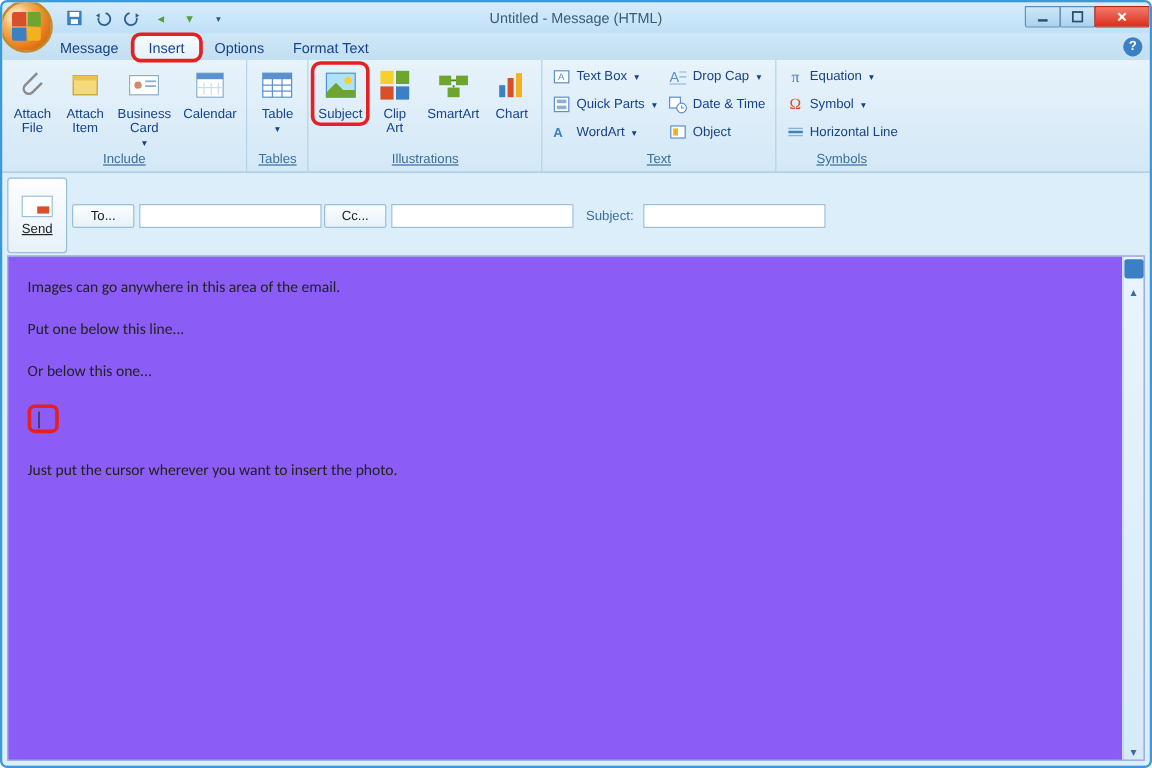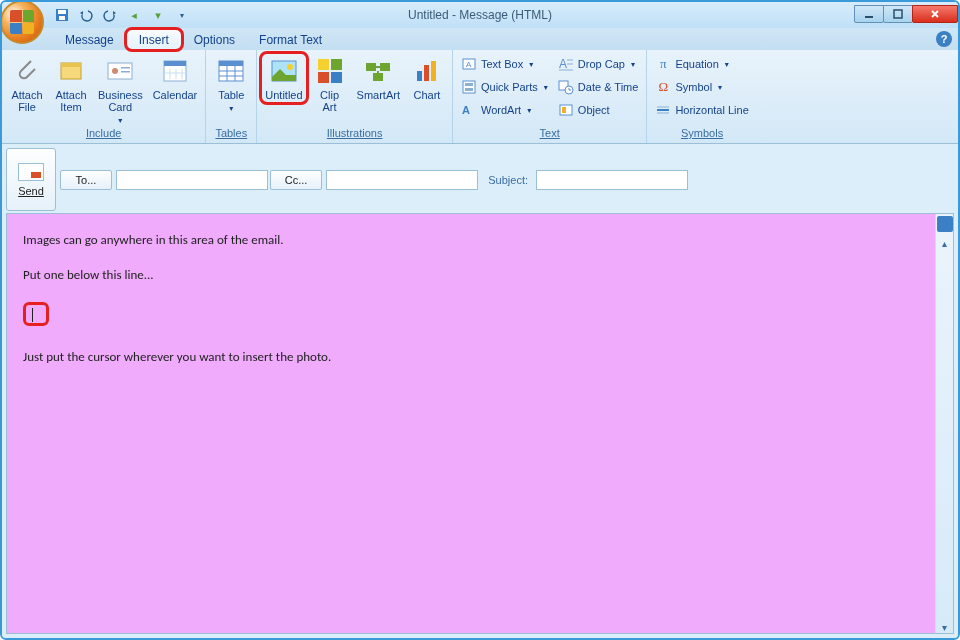--- a/index.html
+++ b/index.html
@@ -18,21 +18,21 @@
 .qat { margin-left: 48px; display: flex; align-items: center; gap: 8px; }
 .qat-btn { width: 16px; height: 16px; display: inline-flex; align-items: center; justify-content: center; color: #2b5f8f; cursor: pointer; }
 .title-text { position: absolute; left: 50%; transform: translateX(-50%); font-size: 12px; color: #3a5b77; }
 .winctrls { margin-left: auto; display: flex; height: 20px; }
 .winbtn { width: 30px; height: 18px; display: flex; align-items: center; justify-content: center; border: 1px solid #5e90b8; border-radius: 0 0 2px 2px; margin-left: -1px; background: linear-gradient(#e9f4fc,#d0e6f7); }
 .winbtn.min, .winbtn.max { background: linear-gradient(#cfe7f7,#a9d2ef); }
 .winbtn.close { width: 46px; background: linear-gradient(#f47a6b,#d92e1c); border-color: #b72413; color: #fff; }
 .winbtn svg { width: 10px; height: 10px; }
 
 
-.tabsrow { height: 22px; display: flex; align-items: flex-end; padding-left: 51px; background: linear-gradient(#cfe6f5,#c3dff2); position: relative; }
+.tabsrow { height: 22px; display: flex; align-items: flex-end; padding-left: 36px; background: linear-gradient(#cfe6f5,#c3dff2); position: relative; }
 .tab { padding: 3px 12px 3px 12px; color: #15428b; font-size: 12px; cursor: pointer; border-radius: 3px 3px 0 0; }
 .tab.active { background: linear-gradient(#f7fbfe,#e4f1fb); border: 1px solid #9dbed8; border-bottom: none; }
 .tab.highlighted { outline: 3px solid #e62020; outline-offset: -1px; border-radius: 6px; }
 .help-icon { position: absolute; right: 6px; top: 3px; width: 16px; height: 16px; border-radius: 50%; background: #3b7fc4; color: #fff; display: flex; align-items: center; justify-content: center; font-size: 11px; font-weight: bold; cursor: pointer; }
 
 
 .ribbon { height: 94px; background: linear-gradient(#e8f3fb,#d3e8f7); border-bottom: 1px solid #9cbfd8; display: flex; }
 .group { border-right: 1px solid #b5d3e9; display: flex; flex-direction: column; padding: 3px 4px 0 4px; }
 .group-body { flex: 1; display: flex; align-items: flex-start; gap: 2px; }
 .group-label { height: 16px; text-align: center; font-size: 11px; color: #3a6da0; position: relative; text-decoration: underline; }
@@ -50,21 +50,21 @@
 .hdrrow { display: flex; align-items: center; gap: 4px; }
 .sendbox { width: 50px; height: 63px; display: flex; flex-direction: column; align-items: center; justify-content: center; border: 1px solid #9cbfd8; border-radius: 3px; background: linear-gradient(#fdfefe,#e6f1fa); cursor: pointer; gap: 4px; }
 .sendbox-icon { width: 26px; height: 18px; background: #fff; border: 1px solid #9cbfd8; position: relative; }
 .sendbox-icon::before { content: ""; position: absolute; right: 2px; bottom: 2px; width: 10px; height: 6px; background: #d94f2a; }
 .hdrfields { flex: 1; display: flex; flex-direction: row; gap: 2px; }
 .fieldrow { display: flex; align-items: center; gap: 4px; }
 .fieldbtn { width: 52px; height: 20px; border: 1px solid #9cbfd8; border-radius: 2px; background: linear-gradient(#fdfefe,#e6f1fa); font-size: 11px; color: #222; cursor: pointer; text-align: center; display:flex; align-items:center; justify-content:center; }
 .fieldlabel { width: 52px; font-size: 11px; color: #3a6da0; text-align: right; padding-right: 4px; }
 .fieldinput { flex: 1; height: 20px; border: 1px solid #9cbfd8; background: #fff; padding: 2px 4px; font-size: 11px; }
 
-.bodywrap { flex: 1; border: 1px solid #9cbfd8; background: #f0abfc; position: relative; display: flex; }
+.bodywrap { flex: 1; border: 1px solid #9cbfd8; background: #8b5cf6; position: relative; display: flex; }
 .bodytext { flex: 1; padding: 18px 16px; font-size: 13px; color: #222; line-height: 1.3; font-family: Calibri, sans-serif; overflow: auto; }
 .bodytext p { margin-bottom: 18px; }
 .cursor-mark { display: inline-block; width: 26px; height: 24px; border: 3px solid #e62020; border-radius: 6px; position: relative; }
 .cursor-mark::before { content: ""; position: absolute; left: 6px; top: 3px; width: 1px; height: 14px; background: #222; }
 .sidepane { width: 18px; background: linear-gradient(#eaf4fc,#d6eaf8); border-left: 1px solid #c7dff1; display: flex; flex-direction: column; align-items: center; }
 .sidepane .tw { width: 16px; height: 16px; margin-top: 2px; background: #3b7fc4; border-radius: 2px; }
 .sidepane .arrow { margin-top: 6px; color: #3a6da0; font-size: 10px; }
 .sidepane .track { flex:1; }
 </style>
 </head>
@@ -209,21 +209,21 @@
     <div class="group">
       <div class="group-body">
         <div class="rbtn highlighted">
           <div class="rbtn-icon">
               <svg viewBox="0 0 32 32">
                 <rect x="4" y="6" width="24" height="20" fill="#aee3f7" stroke="#5a8fd0"></rect>
                 <circle cx="22" cy="12" r="3" fill="#f5d02e"></circle>
                 <path d="M4 22 L12 14 L18 20 L28 20 L28 26 L4 26 Z" fill="#6ea52e"></path>
               </svg>
             </div>
-          <div class="rbtn-label">Untitled</div>
+          <div class="rbtn-label">Subject</div>
         </div>
         <div class="rbtn">
           <div class="rbtn-icon">
               <svg viewBox="0 0 32 32">
                 <rect x="4" y="4" width="11" height="11" fill="#f5d02e"></rect>
                 <rect x="17" y="4" width="11" height="11" fill="#6ea52e"></rect>
                 <rect x="4" y="17" width="11" height="11" fill="#d94f2a"></rect>
                 <rect x="17" y="17" width="11" height="11" fill="#3b7fc4"></rect>
               </svg>
             </div>
@@ -377,20 +377,21 @@
           <div class="fieldlabel">Subject:</div>
           <input class="fieldinput" value="" style="">
         </div>
       </div>
     </div>
 
     <div class="bodywrap">
       <div class="bodytext">
         <p>Images can go anywhere in this area of the email.</p>
         <p>Put one below this line...</p>
+        <p>Or below this one...</p>
         <p><span class="cursor-mark"></span></p>
         <p>Just put the cursor wherever you want to insert the photo.</p>
       </div>
       <div class="sidepane">
         <div class="tw"></div>
         <div class="arrow">▴</div>
         <div class="track"></div>
         <div class="arrow">▾</div>
       </div>
     </div>

